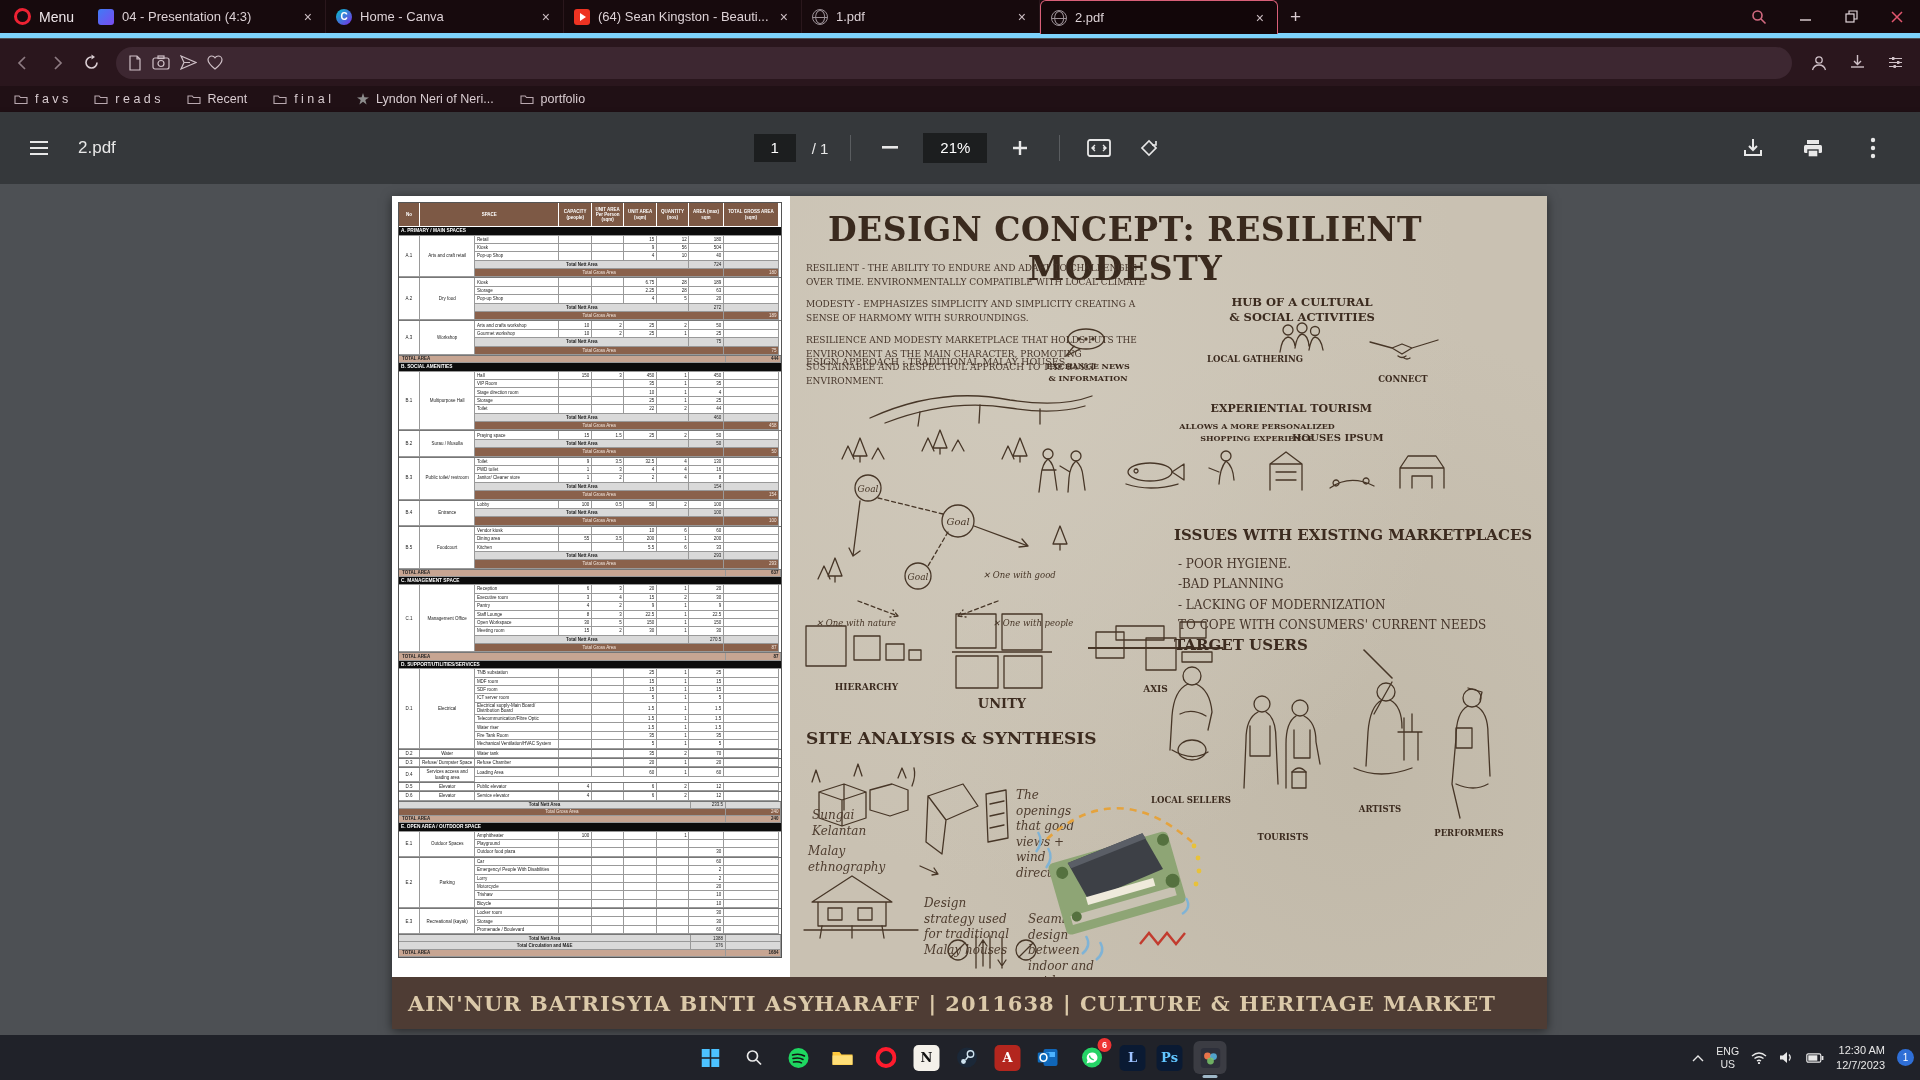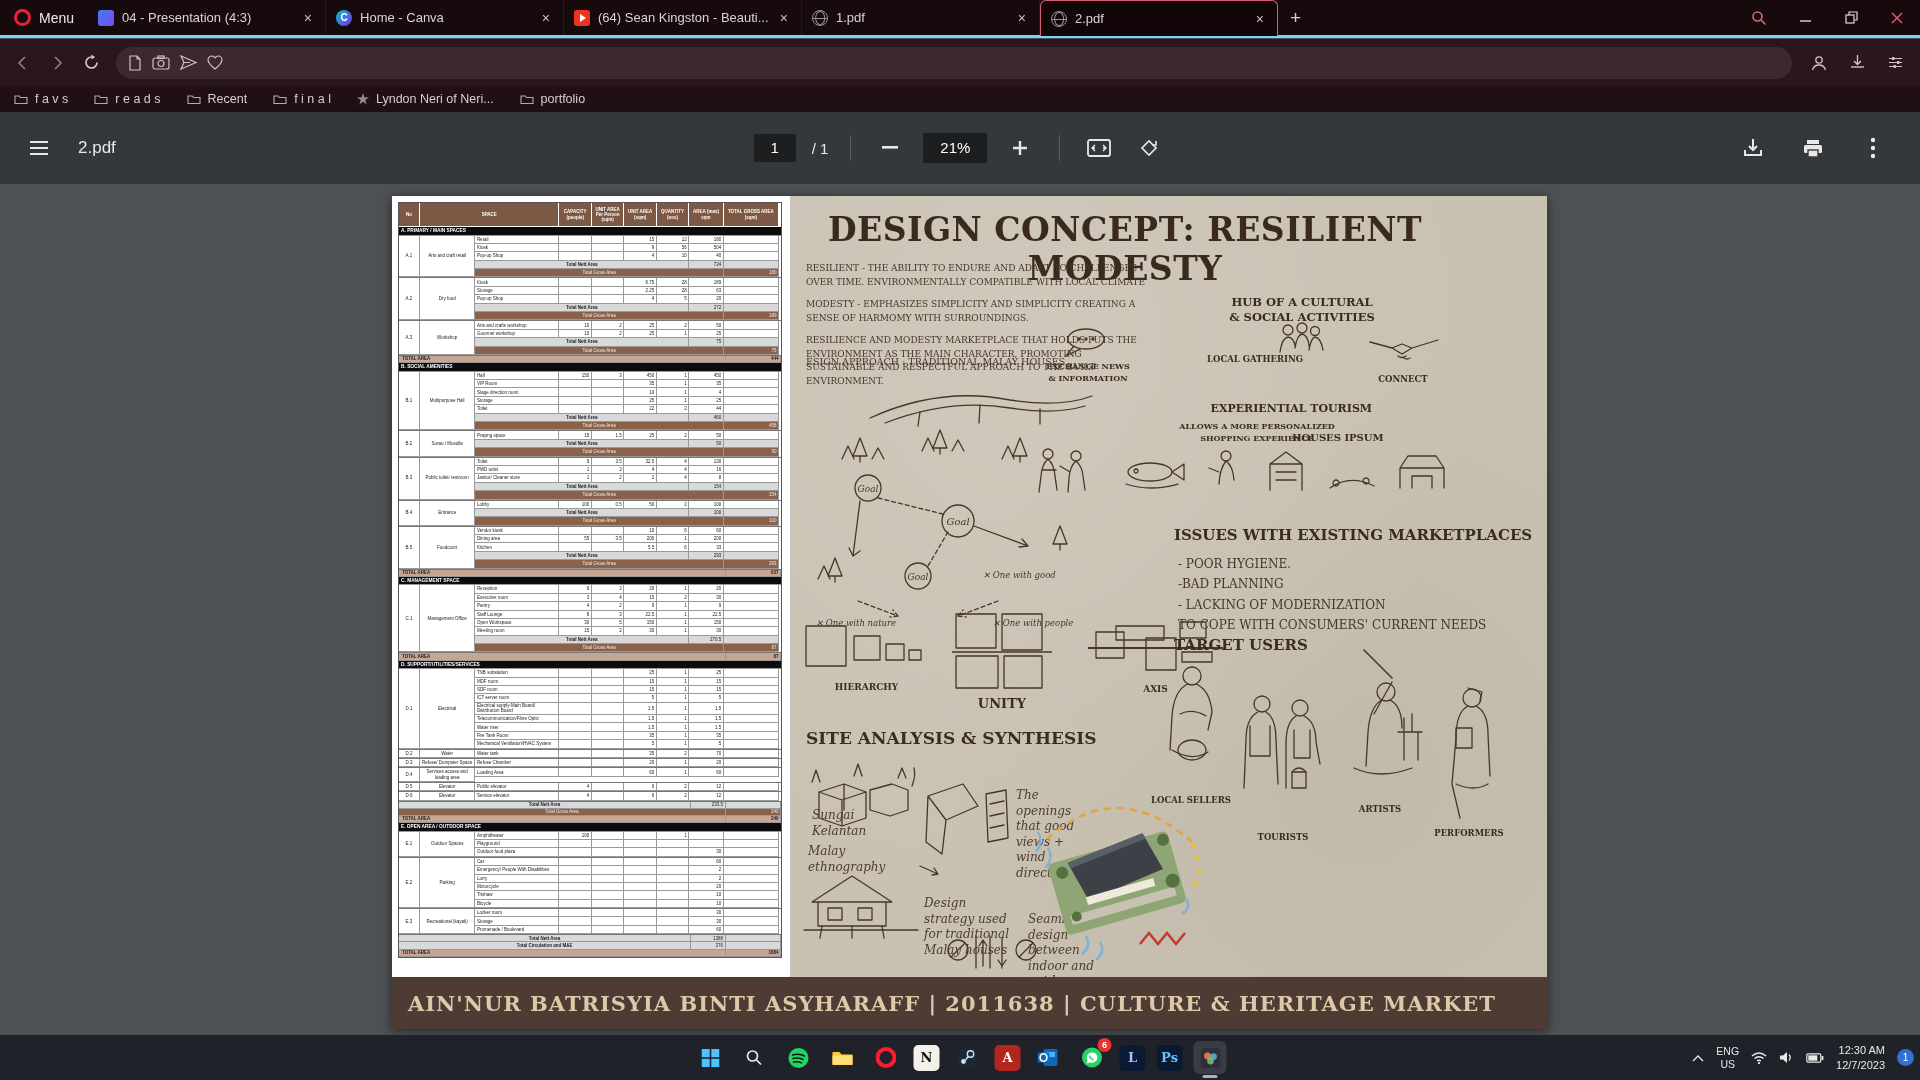--- a/index.html
+++ b/index.html
@@ -2,21 +2,21 @@
 <html><head>
 <meta charset="utf-8">
 <style>
   html,body{margin:0;padding:0;background:#000;}
   *{box-sizing:border-box;}
   .screen{position:relative;width:1920px;height:1080px;overflow:hidden;
     font-family:"Liberation Sans",sans-serif;background:#4d5054;}
 
   
   .titlebar{position:absolute;left:0;top:0;width:100%;height:38px;background:#170a0d;
-    display:flex;align-items:stretch;border-bottom:3px solid #7dd3fc;}
+    display:flex;align-items:stretch;border-bottom:5px solid #7dd3fc;}
   .menu-btn{display:flex;align-items:center;gap:8px;padding:0 14px;color:#efe7ea;font-size:14px;cursor:pointer;}
   .opera-o{width:17px;height:17px;border:3px solid #e23;border-radius:50%;}
   .tabs{display:flex;align-items:stretch;}
   .tab{display:flex;align-items:center;gap:8px;width:238px;padding:0 10px;color:#ddd2d6;
     font-size:13px;border-right:1px solid #2a171c;position:relative;}
   .tab .tlabel{flex:1;white-space:nowrap;overflow:hidden;text-overflow:ellipsis;}
   .tab .tclose{color:#cdbfc4;font-size:14px;padding:0 3px;}
   .tab.active{background:#120609;border:1px solid #d95f78;border-bottom:none;border-radius:6px 6px 0 0;
     margin-bottom:-1px;z-index:3;}
   .favicon{width:16px;height:16px;border-radius:3px;flex:0 0 16px;display:flex;align-items:center;

